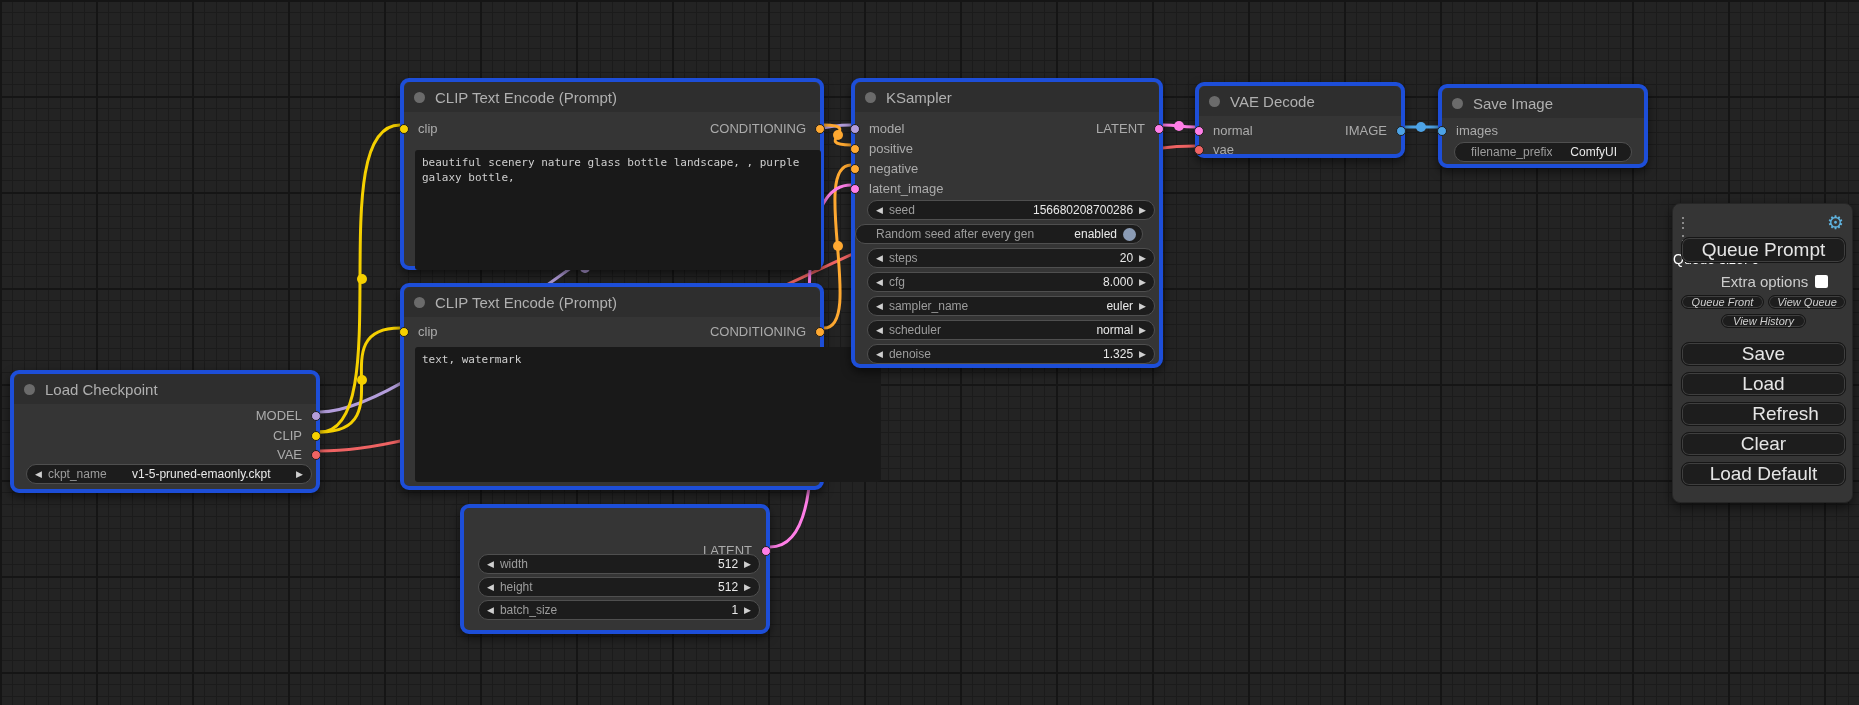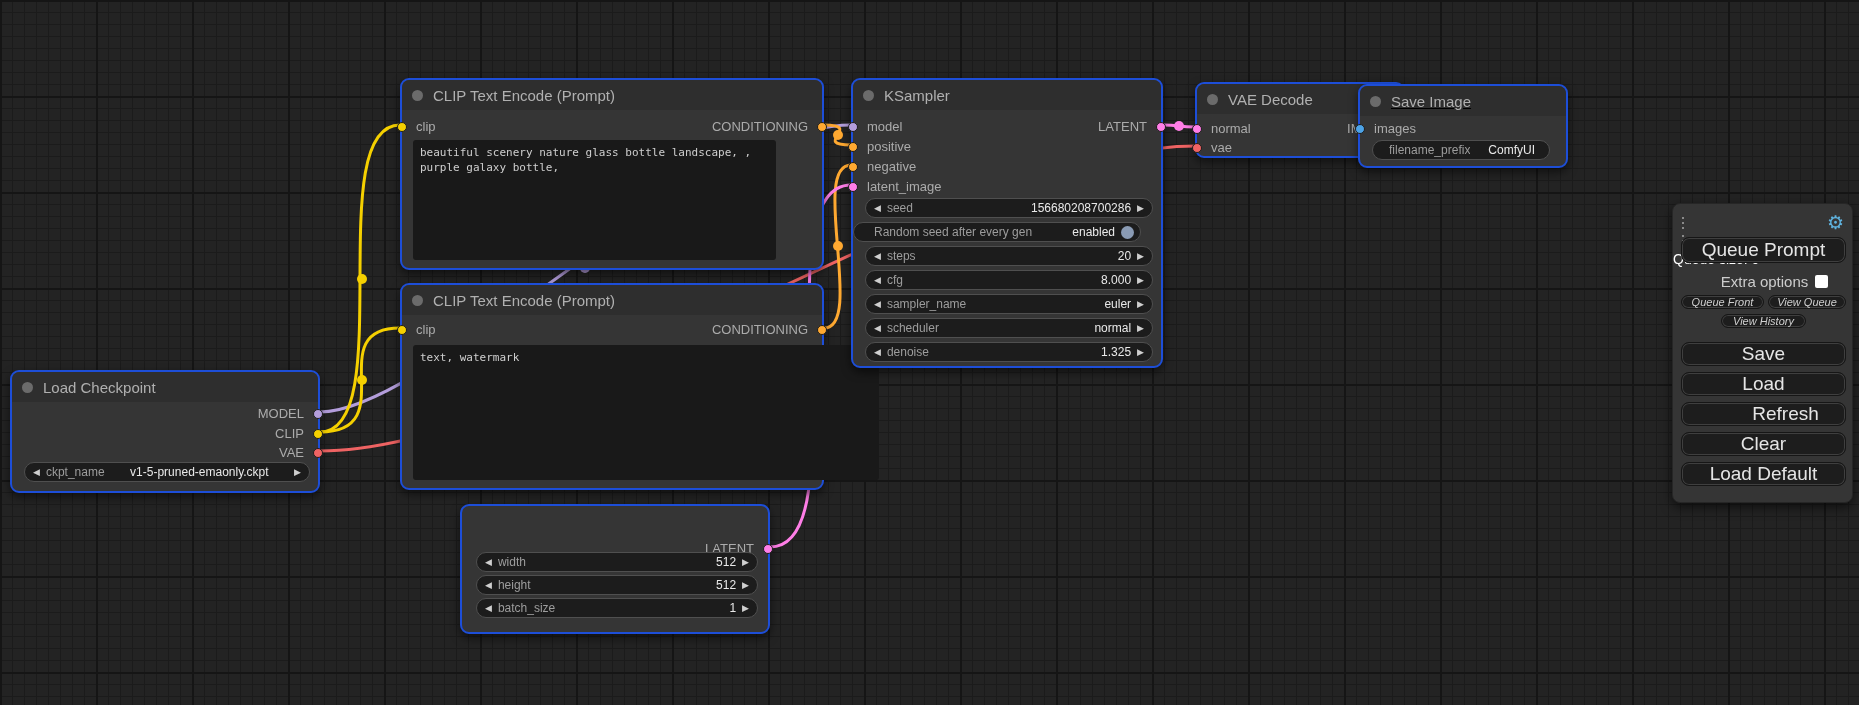--- a/index.html
+++ b/index.html
@@ -10,21 +10,21 @@
     background-image:
       linear-gradient(to right,#151515 2px,transparent 2px),
       linear-gradient(to bottom,#151515 2px,transparent 2px),
       linear-gradient(to right,#1b1b1b 1px,transparent 1px),
       linear-gradient(to bottom,#1b1b1b 1px,transparent 1px);
     background-size:96px 96px,96px 96px,12px 12px,12px 12px;
   }
   #links{position:absolute;left:0;top:0;z-index:1;}
   .node{
     position:absolute;z-index:2;background:#353535;border-radius:9px;
-    box-shadow:0 4px 10px rgba(0,0,0,.55);border:2px solid #1d4ed8;box-sizing:border-box;
+    box-shadow:0 4px 10px rgba(0,0,0,.55);border:4px solid #1d4ed8;box-sizing:border-box;
   }
   .node-title{
     height:30px;background:#2e2e2e;border-radius:8px 8px 0 0;
     display:flex;align-items:center;gap:10px;padding-left:10px;
     color:#b0b0b0;font-size:15px;
   }
   .title-dot{width:11px;height:11px;border-radius:50%;background:#6b6b6b;flex:0 0 auto;}
   .slot-label{position:absolute;font-size:13px;color:#ababab;line-height:16px;}
   .slot-label.out{text-align:right;}
   .dot{position:absolute;width:10px;height:10px;border-radius:50%;border:1px solid #1d1d1d;box-sizing:border-box;}
@@ -114,21 +114,21 @@
 
 <div class="node" style="left:400px;top:78px;width:424px;height:192px;">
   <div class="node-title">
     <span class="title-dot"></span>
     <span>CLIP Text Encode (Prompt)</span>
   </div>
   <span class="dot in" style="top: 42px; background-color: rgb(245, 208, 0);"></span>
   <span class="slot-label" style="left:14px;top:39px;">clip</span>
   <span class="dot out" style="top: 42px; background-color: rgb(255, 169, 49);"></span>
   <span class="slot-label out" style="right:14px;top:39px;">CONDITIONING</span>
-  <div class="prompt-text" style="left:11px;top:60px;width:363px;height:120px;">beautiful scenery nature glass bottle landscape, , purple galaxy bottle,</div>
+  <div class="prompt-text" style="left:11px;top:68px;width:406px;height:120px;">beautiful scenery nature glass bottle landscape, , purple galaxy bottle,</div>
 </div>
 
 <div class="node" style="left:400px;top:283px;width:424px;height:207px;">
   <div class="node-title">
     <span class="title-dot"></span>
     <span>CLIP Text Encode (Prompt)</span>
   </div>
   <span class="dot in" style="top: 40px; background-color: rgb(245, 208, 0);"></span>
   <span class="slot-label" style="left:14px;top:37px;">clip</span>
   <span class="dot out" style="top: 40px; background-color: rgb(255, 169, 49);"></span>
@@ -224,21 +224,21 @@
     <span>VAE Decode</span>
   </div>
   <span class="dot in" style="top: 40px; background-color: rgb(255, 126, 231);"></span>
   <span class="slot-label" style="left:14px;top:37px;">normal</span>
   <span class="dot in" style="top: 59px; background-color: rgb(239, 99, 99);"></span>
   <span class="slot-label" style="left:14px;top:56px;">vae</span>
   <span class="dot out" style="top: 40px; background-color: rgb(77, 163, 230);"></span>
   <span class="slot-label out" style="right:14px;top:37px;">IMAGE</span>
 </div>
 
-<div class="node" style="left:1358px;top:84px;width:210px;height:84px;text-decoration:underline;">
+<div class="node" style="left:1438px;top:84px;width:210px;height:84px;">
   <div class="node-title">
     <span class="title-dot"></span>
     <span>Save Image</span>
   </div>
   <span class="dot in" style="top: 38px; background-color: rgb(77, 163, 230);"></span>
   <span class="slot-label" style="left:14px;top:35px;">images</span>
   <div class="widget" style="left:12px;top:54px;width:178px;">
     <span class="wlabel" style="margin-left:8px;">filename_prefix</span>
     <span class="wvalue">ComfyUI</span>
   </div>

